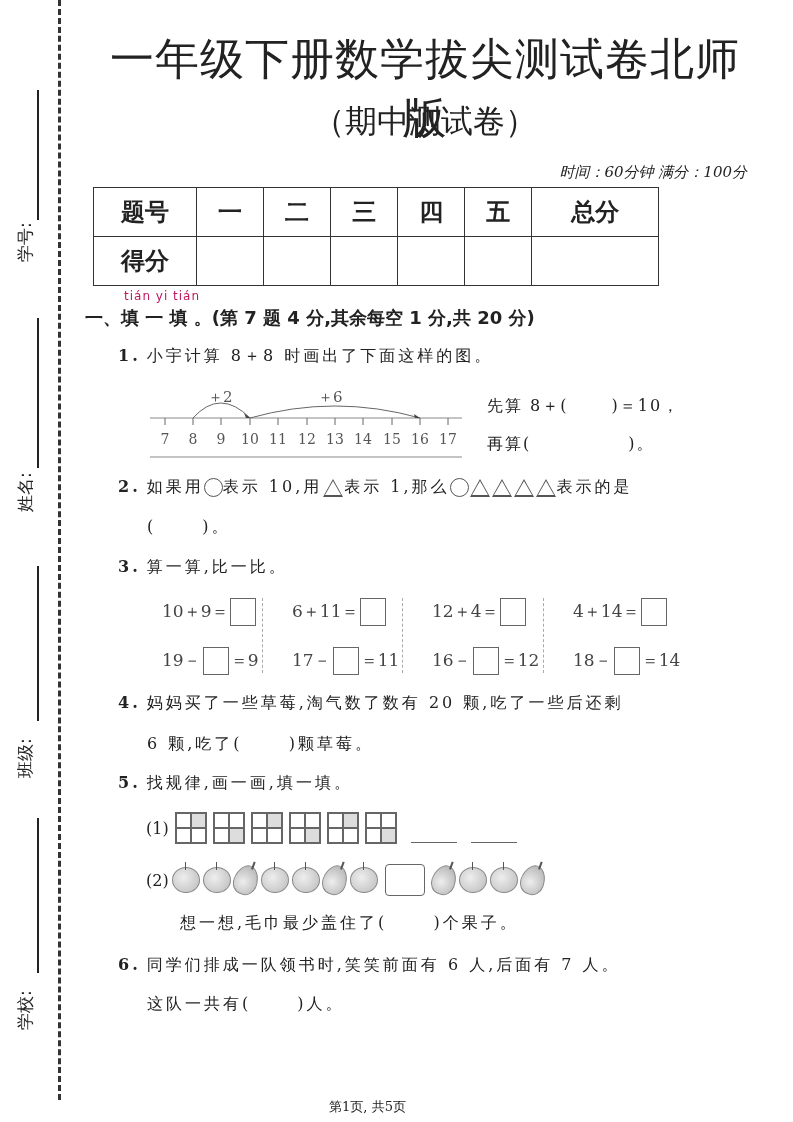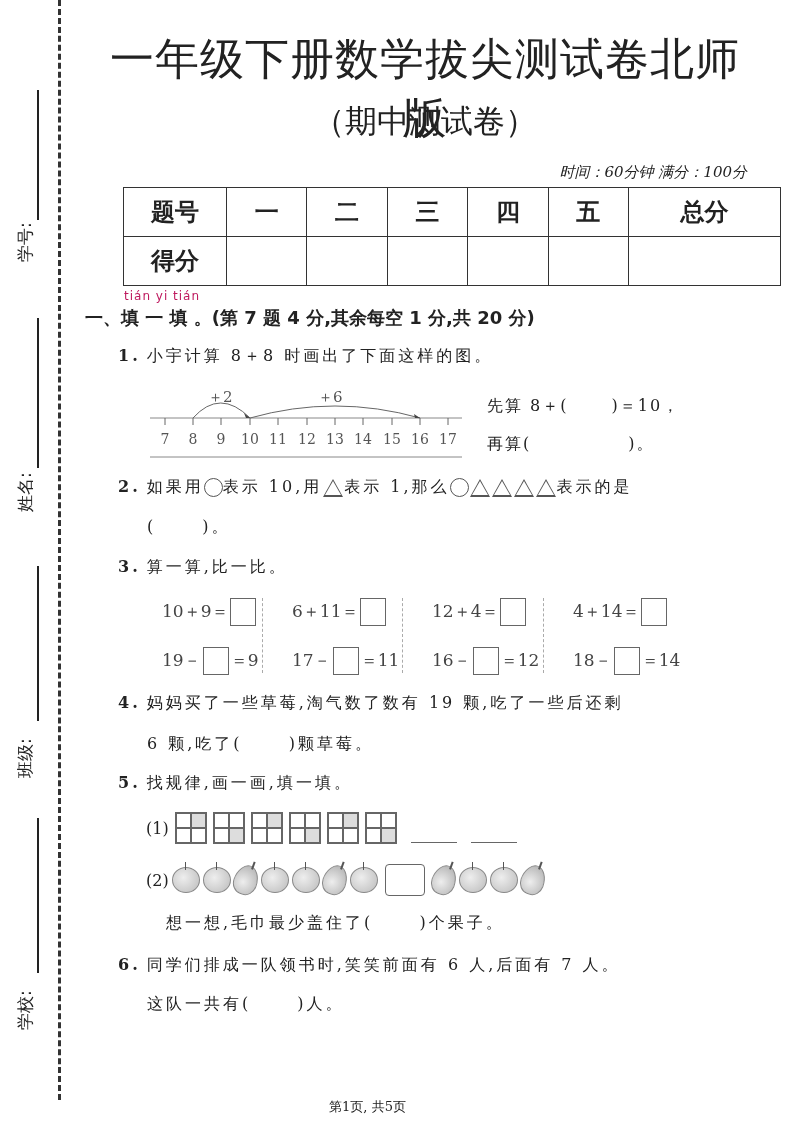--- a/index.html
+++ b/index.html
@@ -6,22 +6,22 @@
   body { width:793px; height:1122px; position:relative; overflow:hidden;
          font-family: "DejaVu Serif", serif; color:#222; }
   .dashed { position:absolute; left:58px; top:0; height:1100px; border-left:3px dashed #333; }
   .side-line { position:absolute; left:37px; width:1.5px; background:#222; }
   .side-label { position:absolute; left:14px; font-family:"DejaVu Sans", sans-serif; font-size:17px;
                 transform:rotate(-90deg); transform-origin:left top; white-space:nowrap; }
   .title { position:absolute; top:30px; left:100px; width:650px; text-align:center; font-size:44px;
            letter-spacing:1px; font-weight:400; }
   .subtitle { position:absolute; top:100px; left:100px; width:650px; text-align:center; font-size:32px; }
   .meta { position:absolute; top:163px; right:46px; font-size:15px;font-style:italic; }
-  table.score { position:absolute; top:187px; left:93px; width:658px; border-collapse:collapse;
-                font-family:"DejaVu Sans", sans-serif;margin-left:30px; }
+  table.score { position:absolute; top:187px; left:93px; width:566px; border-collapse:collapse;
+                font-family:"DejaVu Sans", sans-serif; }
   table.score td { border:1.5px solid #333; height:46px; text-align:center; font-size:24px; font-weight:600; }
   .pinyin { position:absolute; top:289px; left:124px; font-size:12px; font-family:"DejaVu Sans", sans-serif; color:#be185d; letter-spacing:1px; }
   .section { position:absolute; top:306px; left:85px; font-size:18px; font-family:"DejaVu Sans", sans-serif; font-weight:600; }
   .q { position:absolute; left:118px; font-size:16px; letter-spacing:3px; }
   .qn { font-weight:bold; font-family:"DejaVu Serif", serif; margin-right:6px; }
   .indent { position:absolute; left:147px; font-size:16px; letter-spacing:3px; }
   .numline { position:absolute; top:384px; left:150px; width:312px; height:80px; }
   .nl-side { position:absolute; left:487px; font-size:16px; letter-spacing:2px; }
   .calc-col { position:absolute; width:130px; font-size:17px; color:#444;margin-left:16px; }
   .calc-sep { position:absolute; border-left:1px dashed #aaa; height:75px; top:598px; }
@@ -150,21 +150,21 @@
 <div class="calc-col" style="left:146px;top:598px"><span>10＋9＝</span><span class="box"></span></div>
 <div class="calc-col" style="left:276px;top:598px"><span>6＋11＝</span><span class="box"></span></div>
 <div class="calc-col" style="left:416px;top:598px"><span>12＋4＝</span><span class="box"></span></div>
 <div class="calc-col" style="left:557px;top:598px"><span>4＋14＝</span><span class="box"></span></div>
 <div class="calc-col" style="left:146px;top:647px"><span>19－</span><span class="box"></span><span>＝9</span></div>
 <div class="calc-col" style="left:276px;top:647px"><span>17－</span><span class="box"></span><span>＝11</span></div>
 <div class="calc-col" style="left:416px;top:647px"><span>16－</span><span class="box"></span><span>＝12</span></div>
 <div class="calc-col" style="left:557px;top:647px"><span>18－</span><span class="box"></span><span>＝14</span></div>
 
 <div class="q" style="top:693px">
-  <span class="qn">4.</span><span>妈妈买了一些草莓,淘气数了数有 19 颗,吃了一些后还剩</span>
+  <span class="qn">4.</span><span>妈妈买了一些草莓,淘气数了数有 20 颗,吃了一些后还剩</span>
 </div>
 <div class="indent" style="top:734px">6 颗,吃了(　　 )颗草莓。</div>
 
 <div class="q" style="top:773px">
   <span class="qn">5.</span><span>找规律,画一画,填一填。</span>
 </div>
 <div class="pattern">
   <span>(1)</span>
   <div class="grid4">
       <div></div>
@@ -213,20 +213,20 @@
   <div class="apple"></div>
   <div class="apple"></div>
   <div class="pear"></div>
   <div class="apple"></div>
   <div class="towel"></div>
   <div class="pear"></div>
   <div class="apple"></div>
   <div class="apple"></div>
   <div class="pear"></div>
 </div>
-<div class="q" style="top:913px;left:166px">想一想,毛巾最少盖住了(　　 )个果子。</div>
+<div class="q" style="top:913px;left:180px">想一想,毛巾最少盖住了(　　 )个果子。</div>
 
 <div class="q" style="top:955px">
   <span class="qn">6.</span><span>同学们排成一队领书时,笑笑前面有 6 人,后面有 7 人。</span>
 </div>
 <div class="indent" style="top:994px">这队一共有(　　 )人。</div>
 
 <div class="footer">第1页, 共5页</div>
 
 </body></html>

